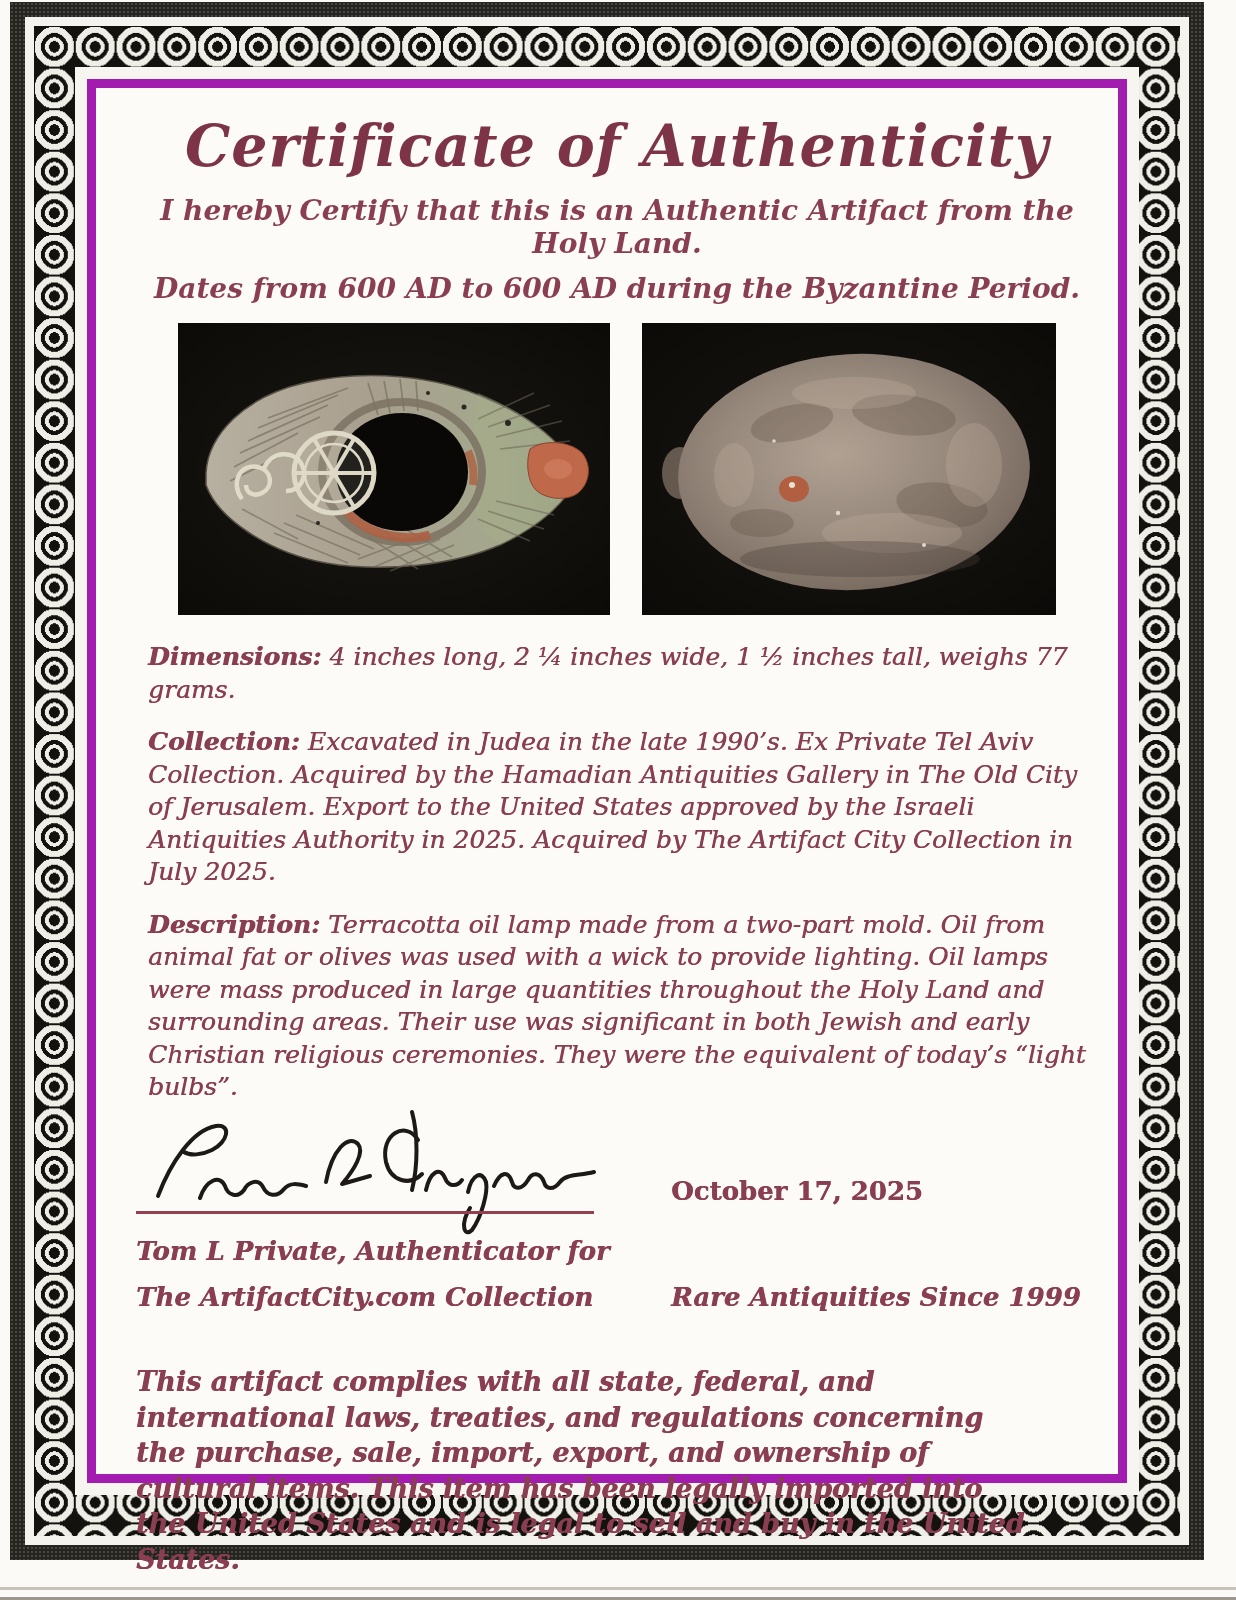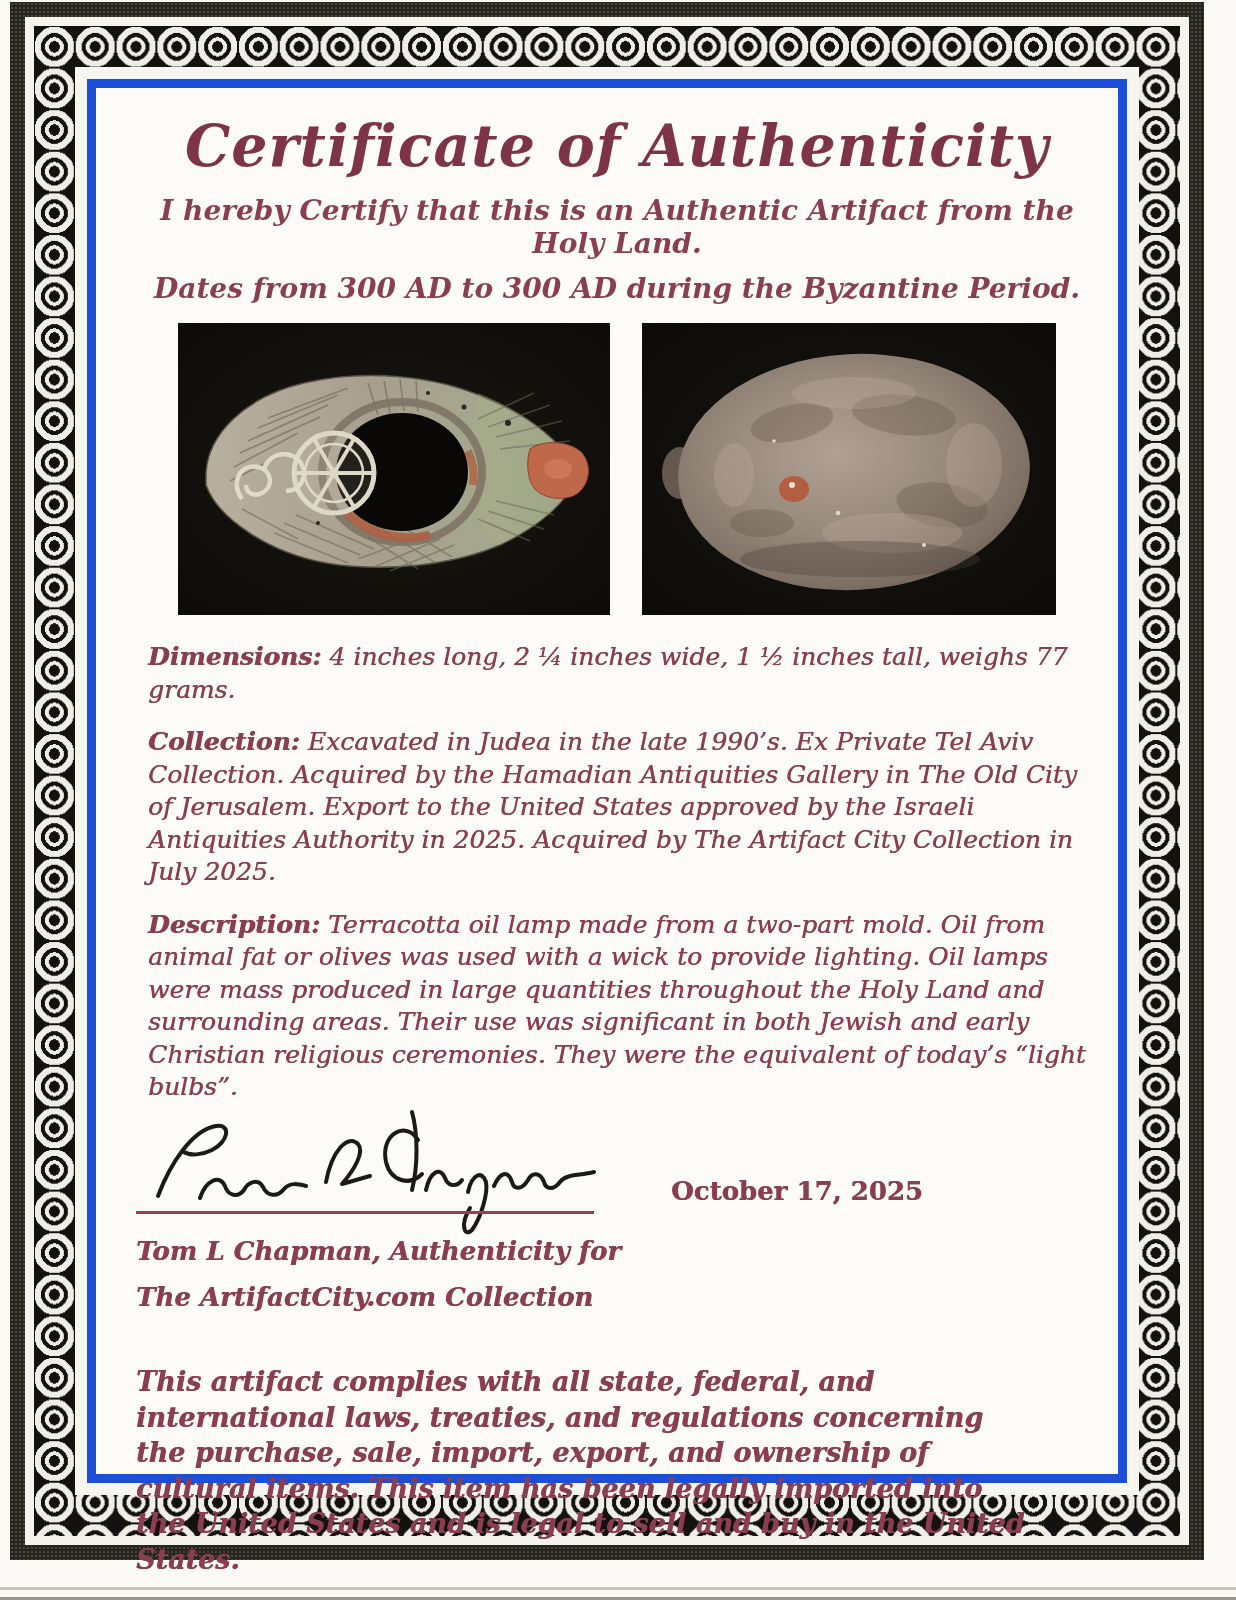--- a/index.html
+++ b/index.html
@@ -21,21 +21,21 @@
   .band-circles{
     width:100%;height:100%;box-sizing:border-box;padding:41px;
     background-color:#14120e;
     background-image:
       radial-gradient(ellipse closest-side,#14120e 0 27%, #efeee6 27% 46%, #14120e 46% 66%, #efeee6 66% 97%, #14120e 97% 100%),
       radial-gradient(rgba(255,255,255,.10) 1px, transparent 1.3px);
     background-size:40.8px 41.6px, 3px 3px;
   }
   .gap2{width:100%;height:100%;box-sizing:border-box;padding:12px;background:#f6f5f0;}
   .frame-inner{
-    width:100%;height:100%;box-sizing:border-box;border:9px solid #1d4ed8;background:#fcfbf7;
+    width:100%;height:100%;box-sizing:border-box;border:9px solid #a21caf;background:#fcfbf7;
   }
   .content{
     width:100%;height:100%;box-sizing:border-box;
     padding:24px 20px 0 40px;position:relative;
     color:#8a3e52;
   }
   
   .title{
     margin:0;text-align:center;
     font-size:57px;font-weight:bold;font-style:italic;
@@ -78,21 +78,21 @@
 <div class="cert">
   <div class="band-outer">
     <div class="gap1">
       <div class="band-circles">
         <div class="gap2">
           <div class="frame-inner">
             <div class="content">
 
               <h1 class="title">Certificate of Authenticity</h1>
               <p class="sub sub1">I hereby Certify that this is an Authentic Artifact from the Holy Land.</p>
-              <p class="sub sub2">Dates from 300 AD to 300 AD during the Byzantine Period.</p>
+              <p class="sub sub2">Dates from 600 AD to 600 AD during the Byzantine Period.</p>
 
               <div class="photos">
 
                 <svg class="photo" width="432" height="292" viewBox="0 0 432 292">
                   <defs>
                     <radialGradient id="bg1" cx="0.5" cy="0.5" r="0.8">
                       <stop offset="0" stop-color="#1a1812"></stop>
                         <stop offset="1" stop-color="#0a0907"></stop>
                     </radialGradient>
                     <linearGradient id="lampBody" x1="0" y1="0" x2="1" y2="0">
@@ -227,24 +227,25 @@
                       <path d="M 318 86 C 322 68 332 64 336 76 C 338 86 332 110 322 124 C 314 132 310 118 320 102"></path>
                       <path d="M 344 80 C 350 66 358 64 362 76 C 364 84 372 84 378 74 C 382 66 390 66 394 76 C 396 84 404 84 410 76 C 416 68 428 70 444 66"></path>
                     </g>
                   </svg>
                   <div class="sig-underline"></div>
                 </div>
                 <div class="sig-date">October 17, 2025</div>
               </div>
 
               <div class="sig-row">
-                <div class="sig-cell">Tom L Chapman, Authenticity for</div>
+                <div class="sig-cell">Tom L Private, Authenticator for</div>
               </div>
               <div class="sig-row">
                 <div class="sig-cell">The ArtifactCity.com Collection</div>
+                <div class="sig-cell">Rare Antiquities Since 1999</div>
               </div>
 
               <p class="legal">This artifact complies with all state, federal, and international laws, treaties, and regulations concerning the purchase, sale, import, export, and ownership of cultural items. This item has been legally imported into the United States and is legal to sell and buy in the United States.</p>
 
             </div>
           </div>
         </div>
       </div>
     </div>
   </div>

